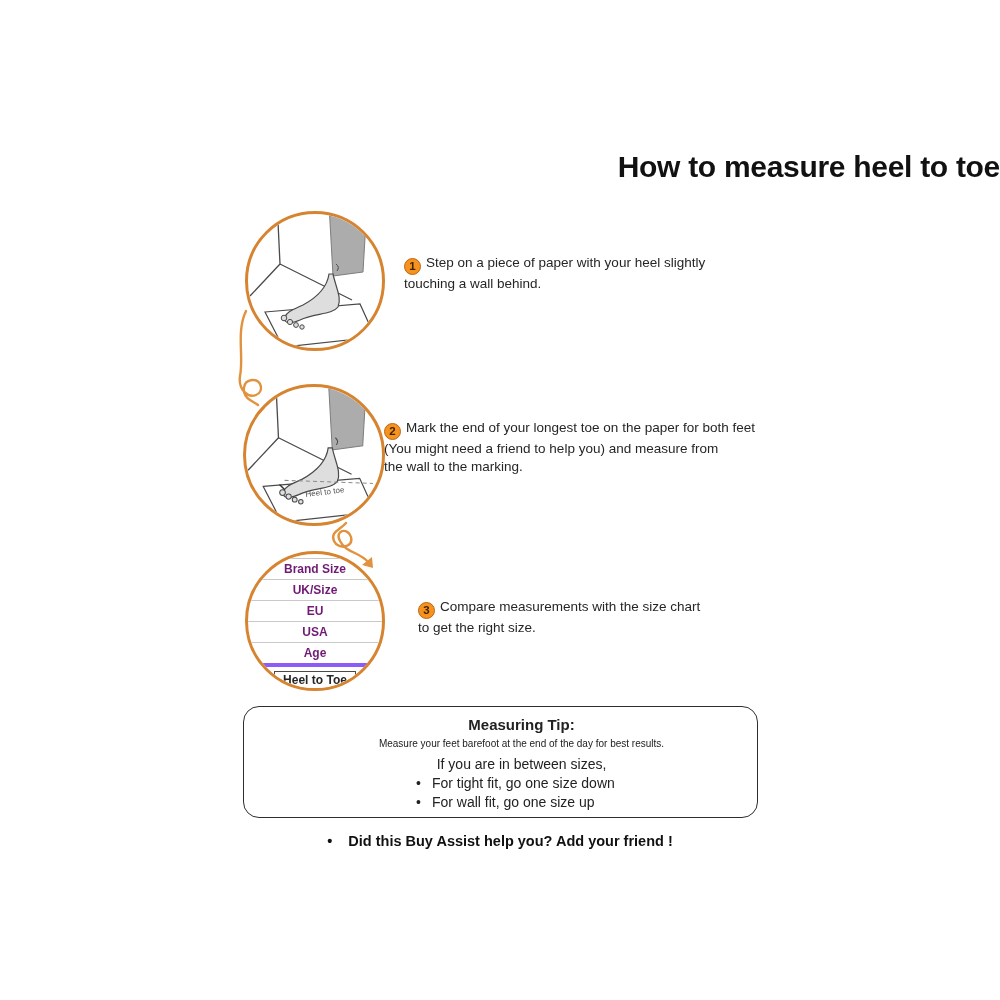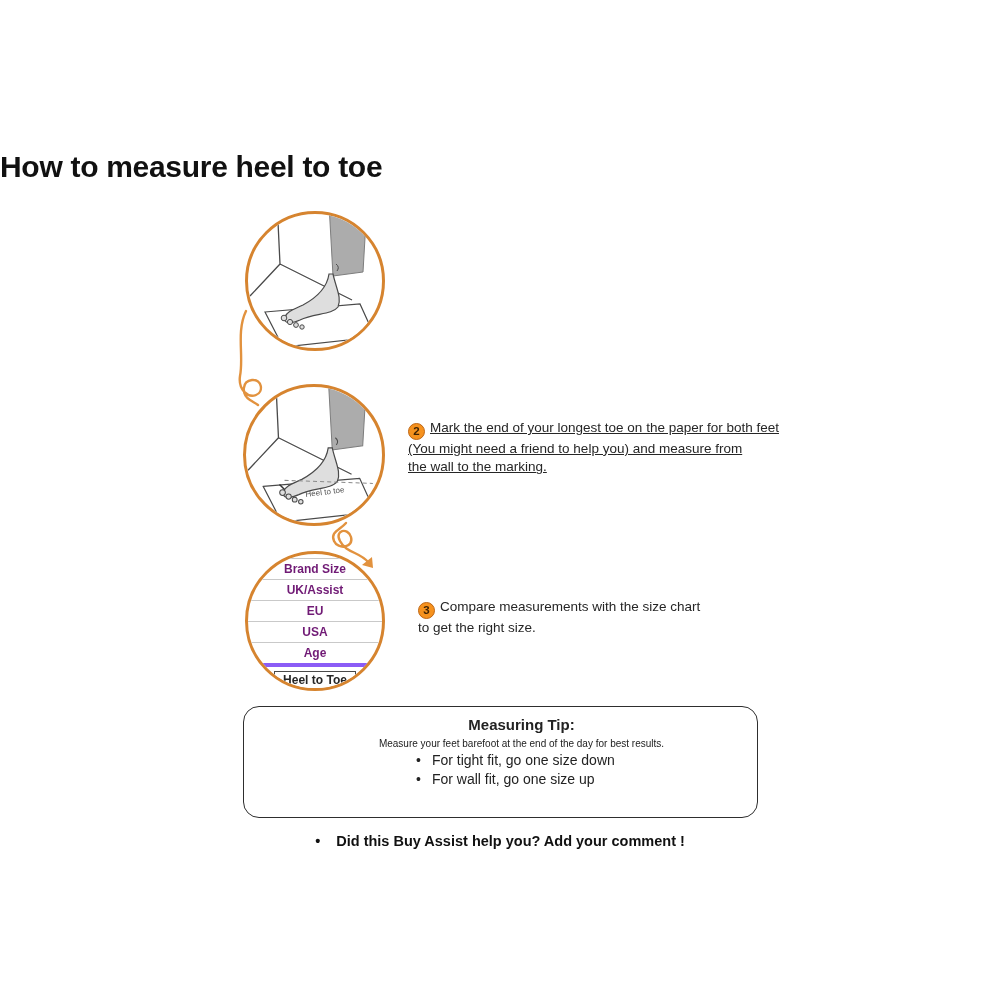--- a/index.html
+++ b/index.html
@@ -1,21 +1,21 @@
 <!DOCTYPE html>
 <html><head>
 <meta charset="utf-8">
 <style>
   html,body { margin:0; padding:0; background:#fff; }
   .canvas {
     position:relative; width:1000px; height:1000px; background:#ffffff;
     font-family:"Liberation Sans", sans-serif; color:#1f1f1f; overflow:hidden;
   }
   .page-title {
-    position:absolute; top:150px; left:0; right:0; text-align:left;
+    position:absolute; top:150px; left:0; right:0; text-align:right;
     font-size:30px; font-weight:700; color:#111; letter-spacing:-0.3px;
   }
   
   .connectors { position:absolute; left:200px; top:190px; width:260px; height:540px; z-index:1; }
   
   .circle {
     position:absolute; border:3px solid #D6842F; border-radius:50%;
     background:#fff; overflow:hidden; box-sizing:border-box; z-index:2;
   }
   .circle-1 { left:245px; top:211px; width:140px; height:140px; }
@@ -30,21 +30,21 @@
   }
   .chart-row.last { border-bottom:4px solid #8b5cf6; }
   .heel-box-row { height:26px; display:flex; align-items:center; justify-content:center; }
   .heel-box {
     border:1.5px solid #4a4a4a; padding:1px 8px; font-size:12px;
     font-weight:700; color:#262626; background:#fff;
   }
   
   .step { position:absolute; font-size:13.5px; line-height:1.4; color:#262626; z-index:3; }
   .step-1 { left:404px; top:254px; width:330px; }
-  .step-2 { left:408px; top:419px; width:372px;text-decoration:underline; }
+  .step-2 { left:384px; top:419px; width:372px; }
   .step-3 { left:418px; top:598px; width:330px; }
   .badge {
     display:inline-flex; width:17px; height:17px; box-sizing:border-box;
     border-radius:50%; background:#F6921E; border:1.5px solid #BE6614;
     color:#3F2303; font-weight:700; font-size:11.5px;
     align-items:center; justify-content:center;
     margin-right:5px; vertical-align:-3px;
   }
   .step-text { white-space:pre-line; }
   
@@ -115,53 +115,58 @@
       <path d="M88,50 q4,3 1,7" fill="none" stroke="#4a4a4a" stroke-width="1"></path>
       <path d="M33,96 L38,101" stroke="#333" stroke-width="1.5"></path>
       <path d="M38,92 L125,95" stroke="#8a8a8a" stroke-width="1" stroke-dasharray="4,3" fill="none"></path>
       <text transform="translate(78,106) rotate(-7)" text-anchor="middle" font-size="8" fill="#555" font-family="Liberation Sans, sans-serif">Heel to toe</text>
     </svg>
   </div>
 
   <div class="circle circle-3">
     <div class="chart-rows">
       <div class="chart-row">Brand Size</div>
-      <div class="chart-row">UK/Assist</div>
+      <div class="chart-row">UK/Size</div>
       <div class="chart-row">EU</div>
       <div class="chart-row">USA</div>
       <div class="chart-row last">Age</div>
       <div class="heel-box-row">
         <span class="heel-box">Heel to Toe</span>
       </div>
     </div>
   </div>
 
+  <div class="step step-1">
+    <span class="badge">1</span><span class="step-text">Step on a piece of paper with your heel slightly
+touching a wall behind.</span>
+  </div>
   <div class="step step-2">
     <span class="badge">2</span><span class="step-text">Mark the end of your longest toe on the paper for both feet
 (You might need a friend to help you) and measure from
 the wall to the marking.</span>
   </div>
   <div class="step step-3">
     <span class="badge">3</span><span class="step-text">Compare measurements with the size chart
 to get the right size.</span>
   </div>
 
   <div class="tip-box">
     <div class="tip-heading">Measuring Tip:</div>
     <div class="tip-line1">Measure your feet barefoot at the end of the day for best results.</div>
+    <div class="tip-line2">If you are in between sizes,</div>
     <div class="tip-bullets">
       <div class="tip-bullet-item">
         <span>•</span>
         <span>For tight fit, go one size down</span>
       </div>
       <div class="tip-bullet-item">
         <span>•</span>
         <span>For wall fit, go one size up</span>
       </div>
     </div>
   </div>
 
   <div class="footer-note">
     <span>•</span>
-    <span>Did this Buy Assist help you? Add your comment !</span>
+    <span>Did this Buy Assist help you? Add your friend !</span>
   </div>
 
 </div>
 
 </body></html>

